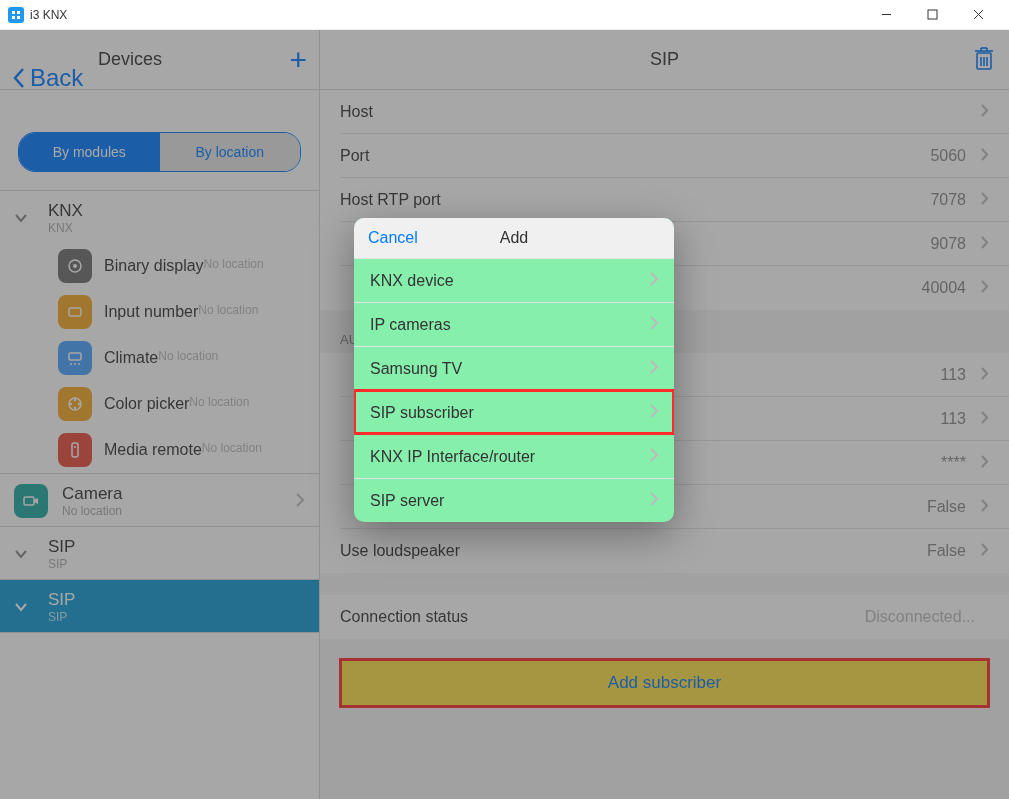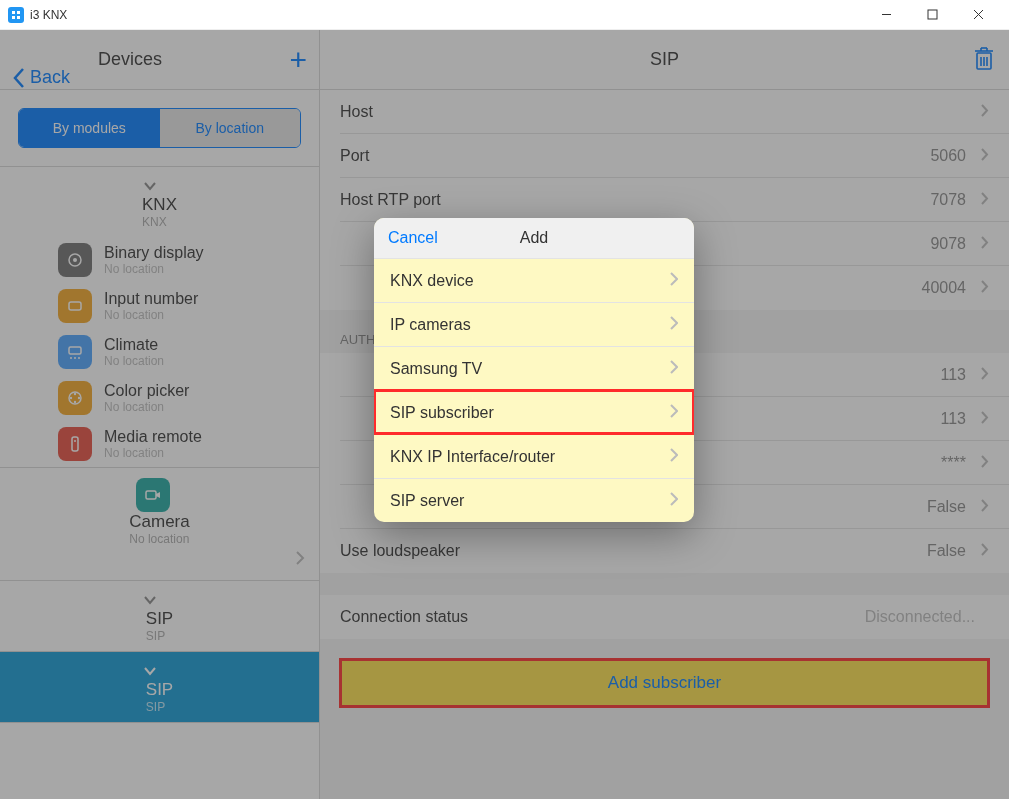--- a/index.html
+++ b/index.html
@@ -14,46 +14,46 @@
   .winbtn { width: 46px; height: 30px; display:flex; align-items:center; justify-content:center; color:#666; }
   .winbtn svg { width:11px; height:11px; stroke:#333; fill:none; stroke-width:1;}
 
   
   .app { display:flex; height: calc(799px - 30px); background:#fff;}
   .sidebar { width:320px; border-right:1px solid #d8d8d8; display:flex; flex-direction:column; background:#fff;}
   .content { flex:1; display:flex; flex-direction:column; background:#f4f4f4; }
 
   
   .sb-header { height:60px; display:flex; align-items:center; padding:0 12px; border-bottom:1px solid #d8d8d8; }
-  .back { color:#007aff; font-size:18px; display:flex; align-items:center; gap:4px;margin-top:36px; }
+  .back { color:#007aff; font-size:24px; display:flex; align-items:center; gap:4px;margin-top:36px; }
   .back svg { width:14px; height:22px; stroke:#007aff; fill:none; stroke-width:2.5;}
   .sb-title { position:absolute; left:0; width:260px; text-align:center; font-size:18px; color:#333; }
   .plus { margin-left:auto; color:#007aff; font-size:30px; font-weight:300; }
 
   
   .segwrap { padding:18px; border-bottom:1px solid #d8d8d8; }
-  .seg { display:flex; border:1.5px solid #007aff; border-radius:6px; overflow:hidden; height:40px;}
+  .seg { display:flex; border:1.5px solid #007aff; border-radius:17px; overflow:hidden; height:40px;margin-top:24px;}
   .seg div { flex:1; display:flex; align-items:center; justify-content:center; font-size:14px; }
   .seg .active { background:#007aff; color:#fff; }
   .seg .inactive { background:#e5e5e5; color:#007aff; }
 
   
   .sgroup { border-bottom:1px solid #d8d8d8; }
-  .sghead { display:flex; align-items:center; padding:10px 14px 8px 14px; position:relative;flex-direction:column;}
+  .sghead { display:flex; align-items:center; padding:10px 14px 8px 14px; position:relative;}
   .sghead .chev { margin-right:20px; color:#888; }
   .sghead .chev svg { width:14px; height:10px; stroke:#888; fill:none; stroke-width:2;}
   .sghead .names { display:flex; flex-direction:column; }
   .sghead .names .n1 { font-size:17px; color:#333; }
   .sghead .names .n2 { font-size:12px; color:#aaa; }
   .sghead .right { margin-left:auto; color:#bbb; font-size:22px;}
   .sghead .right svg{width:10px;height:16px;stroke:#bbb;fill:none;stroke-width:2;}
 
   .sgitem { display:flex; align-items:center; padding:6px 10px 6px 58px; gap:12px;}
   .sgitem .badge { width:34px; height:34px; border-radius:8px; display:flex; align-items:center; justify-content:center;}
-  .sgitem .txt { display:flex; flex-direction:column;}
+  .sgitem .txt { display:flex; flex-direction:row;}
   .sgitem .txt .l1{font-size:16px; color:#333;}
   .sgitem .txt .l2{font-size:12px; color:#bbb;}
   .b-gray{background:#6e6e6e;}
   .b-orange{background:#f5a623;}
   .b-blue{background:#4aa3ff;}
   .b-red{background:#e74c3c;}
   .b-teal{background:#1ea8a0;}
 
   .sghead.cam .badge{width:34px;height:34px;border-radius:8px;margin-right:14px;display:flex;align-items:center;justify-content:center;}
 
@@ -76,21 +76,21 @@
   .row .val { margin-left:auto; color:#888; margin-right:14px;}
   .row .chev svg{width:9px;height:15px;stroke:#bbb;fill:none;stroke-width:2;}
 
   .section-gap{height:22px;}
   .section-label{font-size:13px;color:#888;padding:0 20px 6px 20px;}
 
   .addbtn { margin:20px; height:48px; background:#fde047; color:#007aff; display:flex; align-items:center; justify-content:center; font-size:17px; border:1px solid #e3e3e3;}
   .hl-red { outline:3px solid #ff2b2b; outline-offset:-2px; }
 
   
-  .popup { position:absolute; left:374px; top:218px; width:320px; background:#fef9c3; border-radius:10px; box-shadow:0 12px 40px rgba(0,0,0,.35); overflow:hidden; z-index:50;}
+  .popup { position:absolute; left:354px; top:218px; width:320px; background:#86efac; border-radius:10px; box-shadow:0 12px 40px rgba(0,0,0,.35); overflow:hidden; z-index:50;}
   .pophead { height:40px; background:#f0f0f0; display:flex; align-items:center; justify-content:center; position:relative; font-size:16px;}
   .pophead .cancel{position:absolute;left:14px;color:#007aff;font-size:16px;}
   .pophead .ttl{color:#333;}
   .poprow { height:44px; display:flex; align-items:center; padding:0 16px; border-top:1px solid #e3e3e3; font-size:16px; color:#333;}
   .poprow .chev{margin-left:auto;}
   .poprow .chev svg{width:8px;height:14px;stroke:#bbb;fill:none;stroke-width:2;}
   .poprow.hl { outline:3px solid #ff2b2b; outline-offset:-2px;}
 
   
   .dim { position:absolute; left:0; top:30px; right:0; bottom:0; background:rgba(60,60,60,0.45); z-index:40;}

